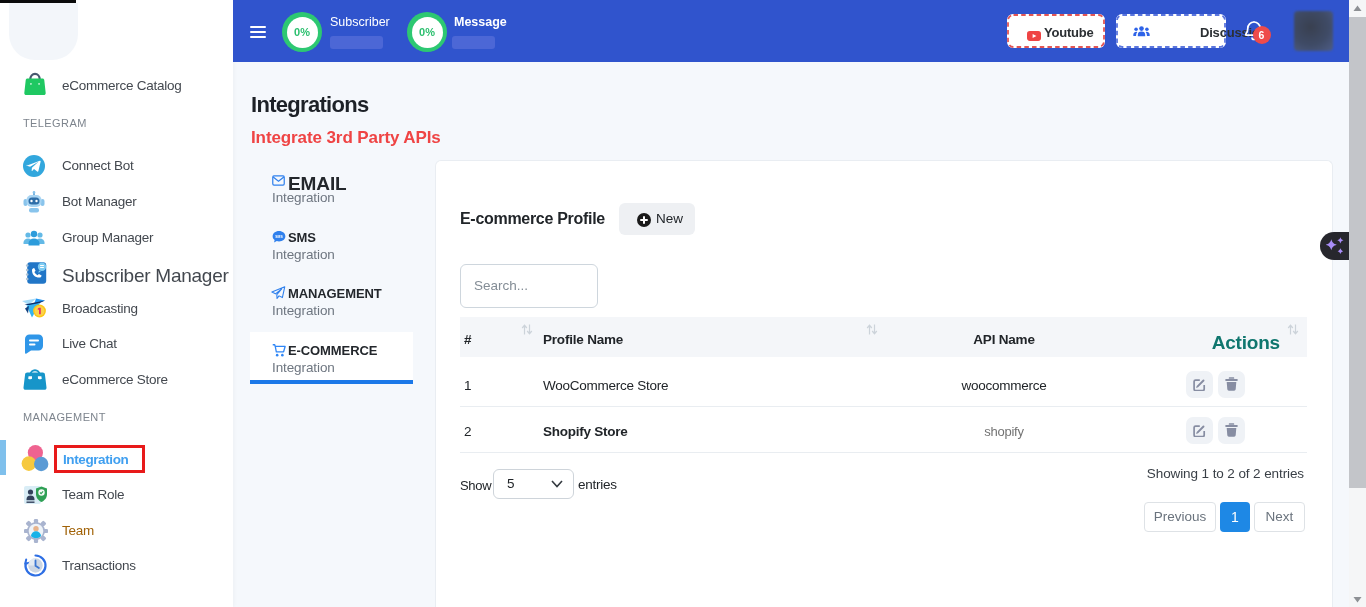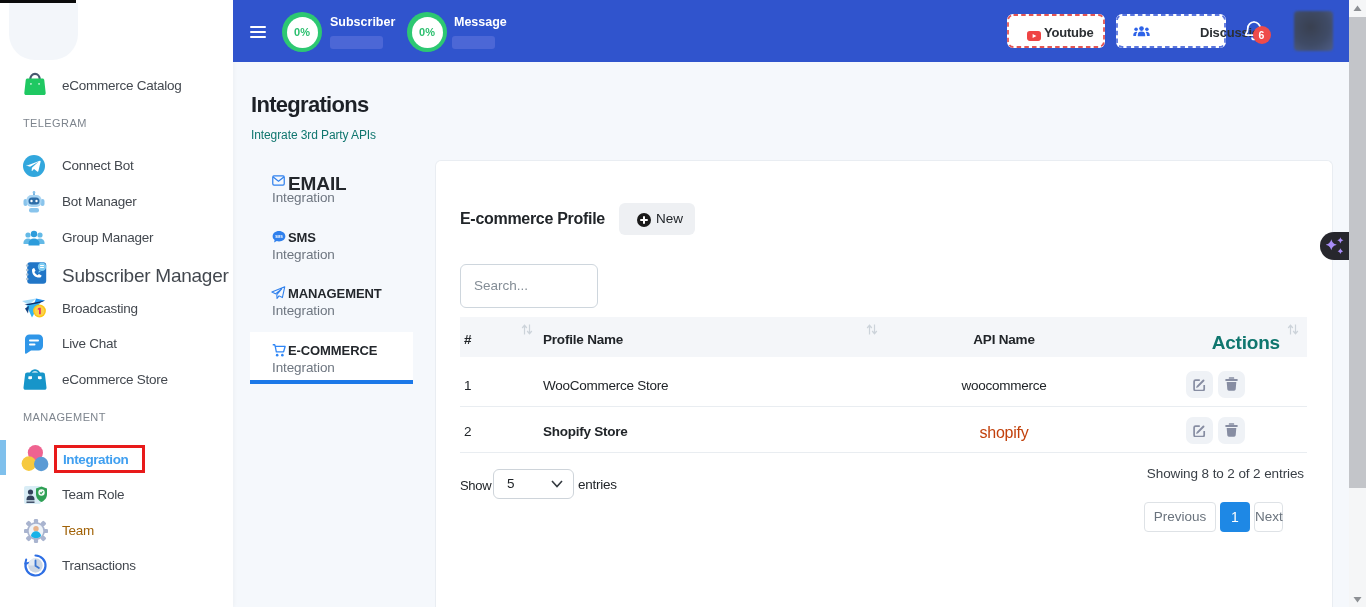--- a/index.html
+++ b/index.html
@@ -173,21 +173,21 @@
 
 <div class="abs" style="left:233px;top:0;width:1133px;height:62px;background:#3054cd;"></div>
 
 <div class="abs" style="left:250px;top:26px;width:15.5px;height:2.4px;background:#fff;border-radius:2px;"></div>
 <div class="abs" style="left:250px;top:31px;width:15.5px;height:2.4px;background:#fff;border-radius:2px;"></div>
 <div class="abs" style="left:250px;top:36px;width:15.5px;height:2.4px;background:#fff;border-radius:2px;"></div>
 
 <div class="abs" style="left:282px;top:12px;width:40px;height:40px;border-radius:50%;background:#2dc872;"></div>
 <div class="abs" style="left:286.5px;top:16.5px;width:31px;height:31px;border-radius:50%;background:#fff;"></div>
 <div class="abs" style="left:282px;top:25.5px;width:40px;text-align:center;font-size:11px;font-weight:bold;color:#2bbf6e;">0%</div>
-<div class="abs" style="left:330px;top:15px;font-size:12.5px;font-weight:bold;color:#fff;">Subscriber</div>
+<div class="abs" style="left:330px;top:15px;font-size:12.5px;font-weight:normal;color:#fff;">Subscriber</div>
 <div class="abs" style="left:330px;top:36px;width:53px;height:13px;background:#4c67d6;border-radius:3px;"></div>
 
 <div class="abs" style="left:407px;top:12px;width:40px;height:40px;border-radius:50%;background:#2dc872;"></div>
 <div class="abs" style="left:411.5px;top:16.5px;width:31px;height:31px;border-radius:50%;background:#fff;"></div>
 <div class="abs" style="left:407px;top:25.5px;width:40px;text-align:center;font-size:11px;font-weight:bold;color:#2bbf6e;">0%</div>
 <div class="abs" style="left:454px;top:15px;font-size:12.5px;font-weight:bold;color:#fff;">Message</div>
 <div class="abs" style="left:452px;top:36px;width:43px;height:13px;background:#4c67d6;border-radius:3px;"></div>
 
 <div class="abs" style="left:1007px;top:14px;width:98px;height:34px;background:#fff;border-radius:6px;"></div>
 <svg class="abs" style="left:1007px;top:14px;" width="98" height="34">
@@ -222,21 +222,21 @@
       <path d="M11 2 a6.2 6.2 0 0 0-6.2 6.2 c0 3-1 4.6-1.9 5.8 -0.4 0.55-0.1 1.2 0.7 1.2 h14.8 c0.8 0 1.1-0.65 0.7-1.2 -0.9-1.2-1.9-2.8-1.9-5.8 A6.2 6.2 0 0 0 11 2 Z" fill="none" stroke="#fff" stroke-width="1.7"></path>
       <path d="M9 17.5 a2 2 0 0 0 4 0" fill="none" stroke="#fff" stroke-width="1.7"></path>
       <path d="M11 2 v-0.4" stroke="#fff" stroke-width="1.7"></path>
     </svg>
 </div>
 <div class="abs" style="left:1252.5px;top:26px;width:18px;height:18px;border-radius:50%;background:#ee4b4b;color:#fff;font-size:10.5px;font-weight:bold;text-align:center;line-height:18px;">6</div>
 
 <div class="abs" style="left:1294px;top:11px;width:39px;height:40px;border-radius:4px;background:radial-gradient(circle at 42% 40%, #394050 0%, #3f4b66 55%, #4c5b83 95%);filter:blur(1.3px);"></div>
 
 <div class="abs" style="left:251px;top:92px;font-size:22px;font-weight:bold;letter-spacing:-0.7px;color:#1d2127;">Integrations</div>
-<div class="abs" style="left:251px;top:128px;font-size:12px;letter-spacing:-0.1px;color:#0f766e;">Integrate 3rd Party APIs</div>
+<div class="abs" style="left:251px;top:128px;font-size:17px;letter-spacing:-0.1px;color:#ef4444;font-weight:bold;">Integrate 3rd Party APIs</div>
 
 <div class="abs" style="left:272px;top:173px;">
 <svg width="13" height="13" viewBox="0 0 17 17">
       <rect x="1" y="2.5" width="15" height="12" rx="1.6" fill="none" stroke="#2f80ed" stroke-width="1.6"></rect>
       <path d="M1.5 4 L8.5 9.5 15.5 4" fill="none" stroke="#2f80ed" stroke-width="1.6"></path>
     </svg>
 </div>
 <div class="abs" style="left:288px;top:173px;font-size:19px;font-weight:bold;letter-spacing:-0.1px;color:#23272c;">EMAIL</div>
 <div class="abs" style="left:272px;top:190px;font-size:13.5px;letter-spacing:-0.1px;color:#6e7680;">Integration</div>
 
@@ -306,21 +306,21 @@
 
 <div class="abs" style="left:460px;top:406px;width:847px;height:1px;background:#e9edf1;"></div>
 <div class="abs" style="left:460px;top:452px;width:847px;height:1px;background:#e9edf1;"></div>
 
 <div class="abs" style="left:464px;top:377.5px;font-size:13.5px;letter-spacing:-0.25px;color:#212529;">1</div>
 <div class="abs" style="left:543px;top:377.5px;font-size:13.5px;letter-spacing:-0.25px;color:#212529;">WooCommerce Store</div>
 <div class="abs" style="left:904px;top:377.5px;width:200px;text-align:center;font-size:13.5px;letter-spacing:-0.25px;color:#212529;">woocommerce</div>
 
 <div class="abs" style="left:464px;top:423.5px;font-size:13.5px;letter-spacing:-0.25px;color:#212529;">2</div>
 <div class="abs" style="left:543px;top:423.5px;font-size:13.5px;letter-spacing:-0.25px;color:#212529;font-weight:bold;">Shopify Store</div>
-<div class="abs" style="left:904px;top:423.5px;width:200px;text-align:center;font-size:16px;letter-spacing:-0.25px;color:#c2410c;">shopify</div>
+<div class="abs" style="left:904px;top:423.5px;width:200px;text-align:center;font-size:13px;letter-spacing:-0.25px;color:#737373;">shopify</div>
 
 <div class="abs" style="left:1186px;top:371px;width:27px;height:27px;background:#eff2f6;border-radius:7px;"></div>
 <svg class="abs" style="left:1193px;top:378px;" width="13" height="13" viewBox="0 0 13 13">
     <path d="M11.2 6.9 v4.2 a1.5 1.5 0 0 1-1.5 1.5 H2.6 A1.5 1.5 0 0 1 1.1 11.1 V3.6 A1.5 1.5 0 0 1 2.6 2.1 H6.8" fill="none" stroke="#878da2" stroke-width="1.7"></path>
     <path d="M3.1 9.9 L3.7 7.9 9.8 1.8 a1 1 0 0 1 1.4 0 c0.4 0.4 0.4 1.05 0 1.45 L5.1 9.35 Z" fill="#878da2"></path>
   </svg>
 <div class="abs" style="left:1218px;top:371px;width:27px;height:27px;background:#eff2f6;border-radius:7px;"></div>
 <svg class="abs" style="left:1225px;top:377px;" width="13" height="14" viewBox="0 0 13 14">
     <rect x="0.4" y="2.1" width="12.2" height="1.9" rx="0.5" fill="#878da2"></rect>
     <rect x="3.8" y="0.3" width="5.4" height="1.5" rx="0.4" fill="#878da2"></rect>
@@ -340,25 +340,25 @@
   </svg>
 
 <div class="abs" style="left:460px;top:477.5px;font-size:13px;letter-spacing:-0.3px;color:#212529;">Show</div>
 <div class="abs" style="left:493px;top:469px;width:81px;height:30px;background:#fff;border:1px solid #ced4da;border-radius:6px;"></div>
 <div class="abs" style="left:507px;top:476px;font-size:13.5px;color:#212529;">5</div>
 <svg class="abs" style="left:551px;top:480px;" width="12" height="8" viewBox="0 0 12 8">
     <path d="M1 1 L6 6.5 11 1" fill="none" stroke="#343a40" stroke-width="1.6"></path>
   </svg>
 <div class="abs" style="left:578px;top:477px;font-size:13.5px;letter-spacing:-0.25px;color:#212529;">entries</div>
 
-<div class="abs" style="left:1004px;top:466px;width:300px;text-align:right;font-size:13.5px;letter-spacing:-0.1px;color:#3a4047;">Showing 8 to 2 of 2 entries</div>
+<div class="abs" style="left:1004px;top:466px;width:300px;text-align:right;font-size:13.5px;letter-spacing:-0.1px;color:#3a4047;">Showing 1 to 2 of 2 entries</div>
 
 <div class="abs" style="left:1144px;top:502px;width:72px;height:30px;background:#fff;border:1px solid #dee2e6;border-radius:4px;text-align:center;line-height:28px;font-size:13.5px;color:#6a737d;">Previous</div>
 <div class="abs" style="left:1220px;top:502px;width:30px;height:30px;background:#1e88e5;border-radius:4px;text-align:center;line-height:30px;font-size:14px;color:#fff;">1</div>
-<div class="abs" style="left:1254px;top:502px;width:29px;height:30px;background:#fff;border:1px solid #dee2e6;border-radius:4px;text-align:center;line-height:28px;font-size:13.5px;color:#6a737d;">Next</div>
+<div class="abs" style="left:1254px;top:502px;width:51px;height:30px;background:#fff;border:1px solid #dee2e6;border-radius:4px;text-align:center;line-height:28px;font-size:13.5px;color:#6a737d;">Next</div>
 
 <div class="abs" style="left:1320px;top:232px;width:32px;height:28px;background:#27272d;border-radius:14px 0 0 14px;"></div>
 <svg class="abs" style="left:1322px;top:233px;" width="26" height="26" viewBox="0 0 26 26">
     <path d="M9.3 6.2 c1.15 3.4 2.1 4.35 5.5 5.5 -3.4 1.15-4.35 2.1-5.5 5.5 -1.15-3.4-2.1-4.35-5.5-5.5 3.4-1.15 4.35-2.1 5.5-5.5 Z" fill="#a98df7"></path>
     <path d="M18.4 4.2 c0.65 1.9 1.2 2.45 3.1 3.1 -1.9 0.65-2.45 1.2-3.1 3.1 -0.65-1.9-1.2-2.45-3.1-3.1 1.9-0.65 2.45-1.2 3.1-3.1 Z" fill="#a98df7"></path>
     <path d="M18.4 15.3 c0.6 1.75 1.1 2.25 2.85 2.85 -1.75 0.6-2.25 1.1-2.85 2.85 -0.6-1.75-1.1-2.25-2.85-2.85 1.75-0.6 2.25-1.1 2.85-2.85 Z" fill="#a98df7"></path>
   </svg>
 
 <div class="abs" style="left:1349px;top:0;width:17px;height:607px;background:#f5f6f7;"></div>
 <svg class="abs" style="left:1353px;top:5px;" width="9" height="7" viewBox="0 0 9 7">

